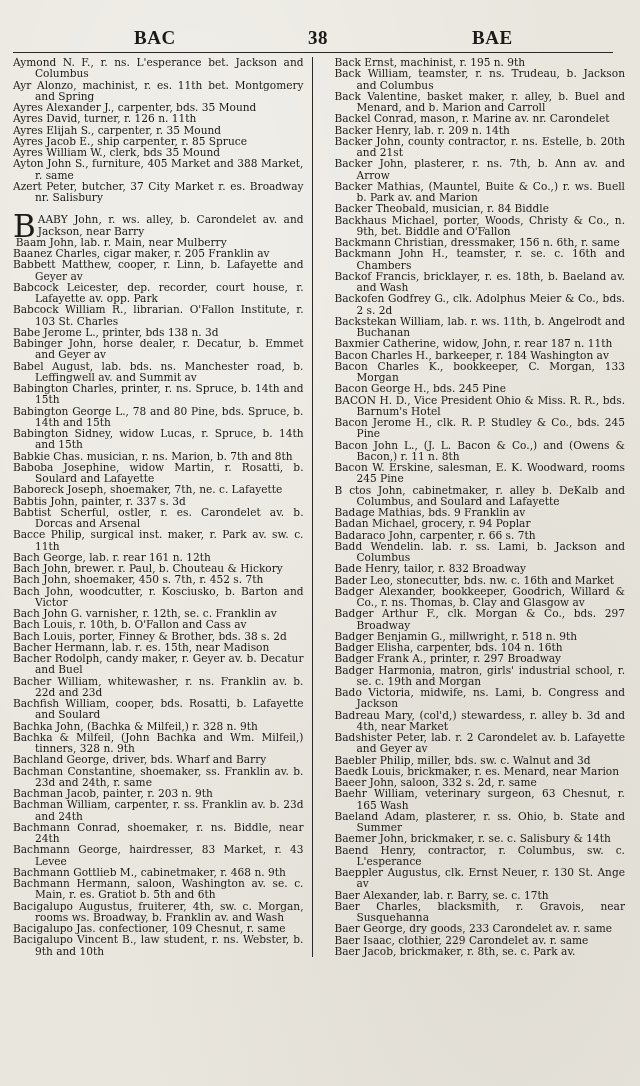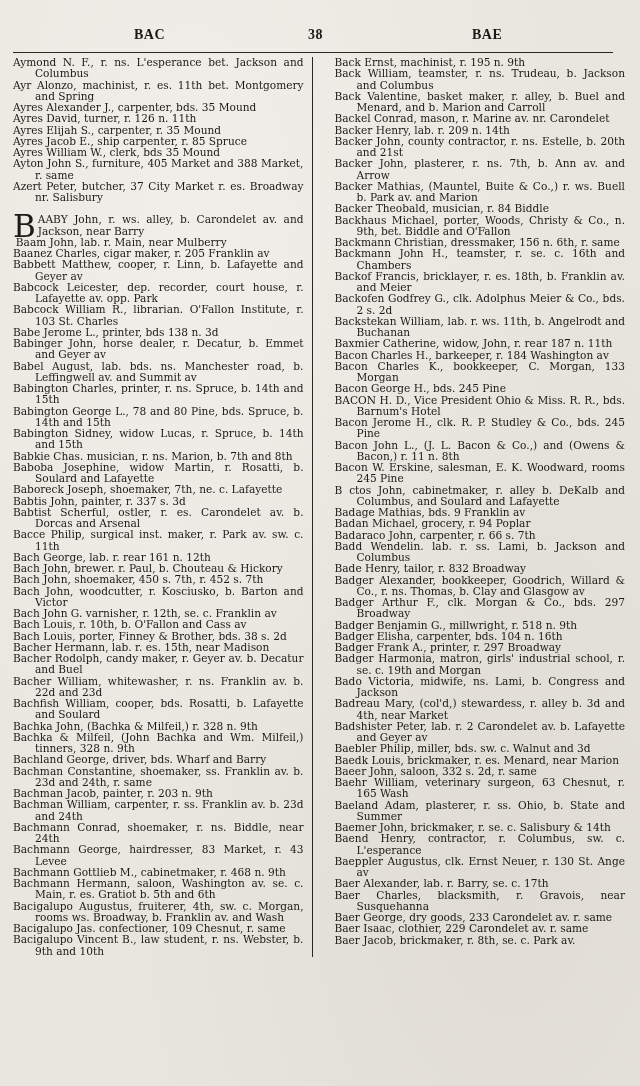--- a/index.html
+++ b/index.html
@@ -9,21 +9,21 @@
     background-image: radial-gradient(ellipse at 30% 20%, rgba(255,255,255,0.35), rgba(0,0,0,0) 60%),
                       radial-gradient(ellipse at 80% 80%, rgba(180,175,160,0.18), rgba(0,0,0,0) 55%);
     font-family: "DejaVu Serif", "Liberation Serif", serif;
     color: #1c1a17;
     position: relative;
   }
   .page { position: absolute; left: 13px; top: 0; width: 612px; }
   .header {
     position: relative; height: 48px;
     font-family: "Liberation Serif", serif; font-weight: bold;
-    font-size: 14px; letter-spacing: 0.5px;
+    font-size: 19px; letter-spacing: 0.5px;
   }
   .header span { position: absolute; top: 27px; }
   .hdr-left { left: 121px; }
   .hdr-num { left: 295px; }
   .hdr-right { left: 459px; }
   .rule { position: absolute; left: 0; top: 52px; width: 600px; height: 1px; background: #2a2724; }
   .cols { position: absolute; top: 57px; left: 0; width: 612px; display: flex; }
   .col { width: 300px; font-size: 10.6px; line-height: 11.25px; }
   .col.left { padding-right: 8px; }
   .col.right { padding-left: 22px; border-left: 1px solid #2a2724; }
@@ -109,37 +109,38 @@
         <div class="entry">Back Valentine, basket maker, r. alley, b. Buel and Menard, and b. Marion and Carroll</div>
         <div class="entry">Backel Conrad, mason, r. Marine av. nr. Carondelet</div>
         <div class="entry">Backer Henry, lab. r. 209 n. 14th</div>
         <div class="entry">Backer John, county contractor, r. ns. Estelle, b. 20th and 21st</div>
         <div class="entry">Backer John, plasterer, r. ns. 7th, b. Ann av. and Arrow</div>
         <div class="entry">Backer Mathias, (Mauntel, Buite &amp; Co.,) r. ws. Buell b. Park av. and Marion</div>
         <div class="entry">Backer Theobald, musician, r. 84 Biddle</div>
         <div class="entry">Backhaus Michael, porter, Woods, Christy &amp; Co., n. 9th, bet. Biddle and O'Fallon</div>
         <div class="entry">Backmann Christian, dressmaker, 156 n. 6th, r. same</div>
         <div class="entry">Backmann John H., teamster, r. se. c. 16th and Chambers</div>
-        <div class="entry">Backof Francis, bricklayer, r. es. 18th, b. Franklin av. and Meier</div>
+        <div class="entry">Backof Francis, bricklayer, r. es. 18th, b. Baeland av. and Wash</div>
         <div class="entry">Backofen Godfrey G., clk. Adolphus Meier &amp; Co., bds. 2 s. 2d</div>
         <div class="entry">Backstekan William, lab. r. ws. 11th, b. Angelrodt and Buchanan</div>
         <div class="entry">Baxmier Catherine, widow, John, r. rear 187 n. 11th</div>
         <div class="entry">Bacon Charles H., barkeeper, r. 184 Washington av</div>
         <div class="entry">Bacon Charles K., bookkeeper, C. Morgan, 133 Morgan</div>
         <div class="entry">Bacon George H., bds. 245 Pine</div>
         <div class="entry">BACON H. D., Vice President Ohio &amp; Miss. R. R., bds. Barnum's Hotel</div>
         <div class="entry">Bacon Jerome H., clk. R. P. Studley &amp; Co., bds. 245 Pine</div>
         <div class="entry">Bacon John L., (J. L. Bacon &amp; Co.,) and (Owens &amp; Bacon,) r. 11 n. 8th</div>
         <div class="entry">Bacon W. Erskine, salesman, E. K. Woodward, rooms 245 Pine</div>
         <div class="entry">B ctos John, cabinetmaker, r. alley b. DeKalb and Columbus, and Soulard and Lafayette</div>
         <div class="entry">Badage Mathias, bds. 9 Franklin av</div>
         <div class="entry">Badan Michael, grocery, r. 94 Poplar</div>
         <div class="entry">Badaraco John, carpenter, r. 66 s. 7th</div>
         <div class="entry">Badd Wendelin. lab. r. ss. Lami, b. Jackson and Columbus</div>
         <div class="entry">Bade Henry, tailor, r. 832 Broadway</div>
+        <div class="entry">Bader Leo, stonecutter, bds. nw. c. 16th and Market</div>
         <div class="entry">Badger Alexander, bookkeeper, Goodrich, Willard &amp; Co., r. ns. Thomas, b. Clay and Glasgow av</div>
         <div class="entry">Badger Arthur F., clk. Morgan &amp; Co., bds. 297 Broadway</div>
         <div class="entry">Badger Benjamin G., millwright, r. 518 n. 9th</div>
         <div class="entry">Badger Elisha, carpenter, bds. 104 n. 16th</div>
         <div class="entry">Badger Frank A., printer, r. 297 Broadway</div>
         <div class="entry">Badger Harmonia, matron, girls' industrial school, r. se. c. 19th and Morgan</div>
         <div class="entry">Bado Victoria, midwife, ns. Lami, b. Congress and Jackson</div>
         <div class="entry">Badreau Mary, (col'd,) stewardess, r. alley b. 3d and 4th, near Market</div>
         <div class="entry">Badshister Peter, lab. r. 2 Carondelet av. b. Lafayette and Geyer av</div>
         <div class="entry">Baebler Philip, miller, bds. sw. c. Walnut and 3d</div>

